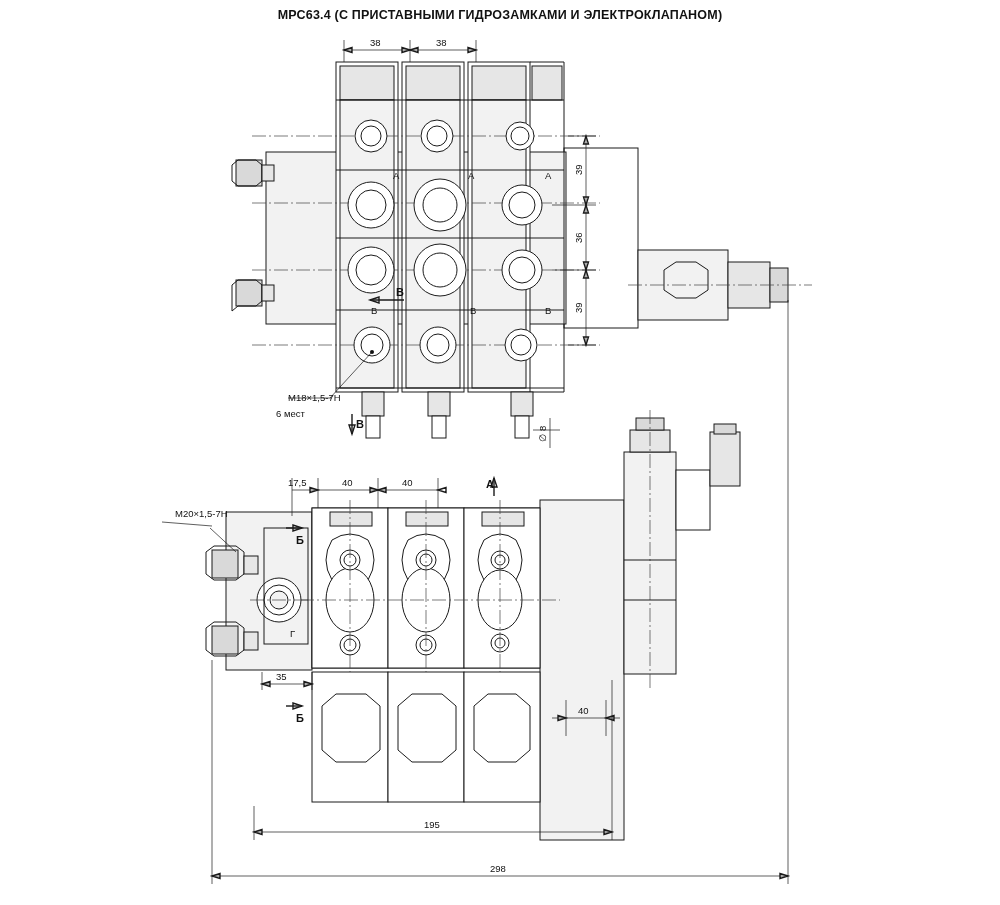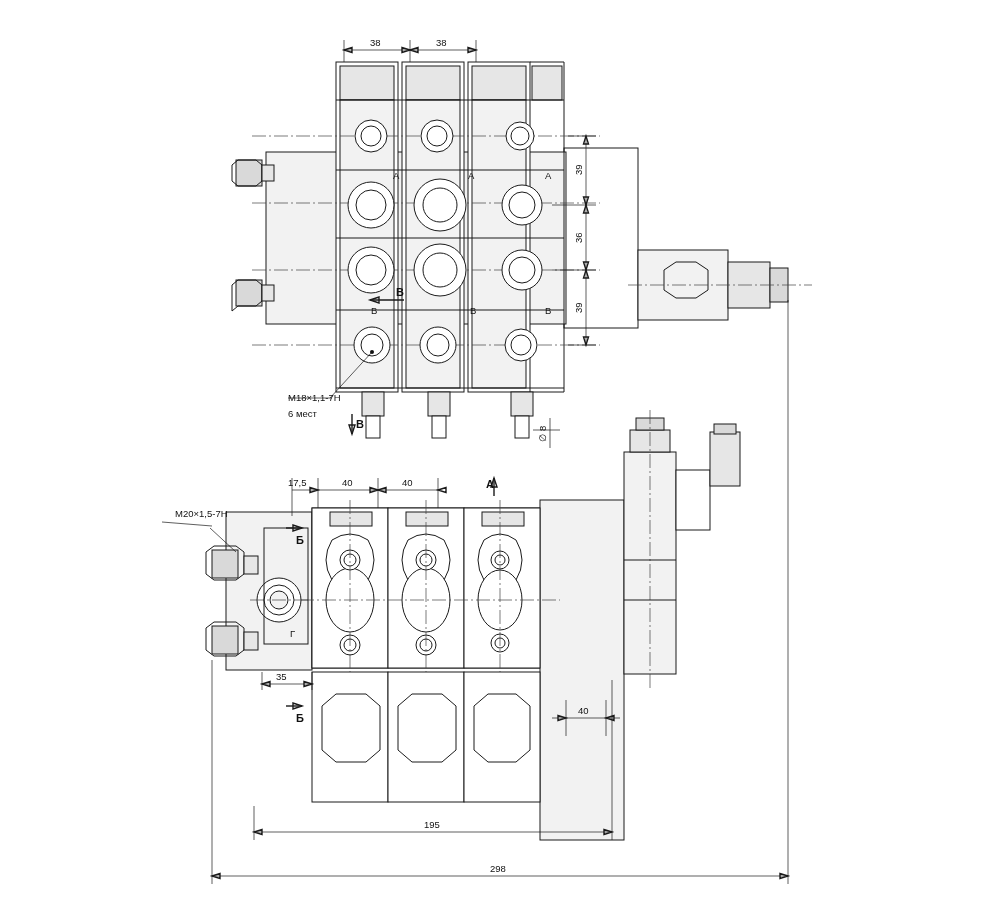--- a/index.html
+++ b/index.html
@@ -20,20 +20,21 @@
   text{font-family:"Liberation Sans", sans-serif;fill:#111;}
   .t9{font-size:9.5px;}
   .tb{font-weight:bold;}
   .lbl{position:absolute;font-size:9.5px;white-space:nowrap;}
 </style>
 </head>
 <body>
 
 <div id="stage">
 
+  <div class="title">МРС63.4 (С ПРИСТАВНЫМИ ГИДРОЗАМКАМИ И ЭЛЕКТРОКЛАПАНОМ)</div>
 
   <svg class="drw" viewBox="0 0 1000 905">
 
     <g>
 
       <rect class="fillW" x="564" y="148" width="74" height="180"></rect>
       <rect class="fillL" x="266" y="152" width="300" height="172"></rect>
 
       <g>
         <rect class="fillW" x="336" y="62" width="62" height="330"></rect>
@@ -321,22 +322,22 @@
   <div class="lbl" style="left:468px;top:170px;">A</div>
   <div class="lbl" style="left:545px;top:170px;">A</div>
 
   <div class="lbl" style="left:371px;top:305px;">B</div>
   <div class="lbl" style="left:470px;top:305px;">B</div>
   <div class="lbl" style="left:545px;top:305px;">B</div>
 
   <div class="lbl tb" style="left:396px;top:286px;font-size:11px;">В</div>
   <div class="lbl tb" style="left:356px;top:418px;font-size:11px;">В</div>
 
-  <div class="lbl" style="left:288px;top:392px;">M18×1,1-7H</div>
-  <div class="lbl" style="left:288px;top:408px;">6 мест</div>
+  <div class="lbl" style="left:288px;top:392px;">M18×1,5-7H</div>
+  <div class="lbl" style="left:276px;top:408px;">6 мест</div>
 
   <div class="lbl" style="left:175px;top:508px;">M20×1,5-7H</div>
 
   <div class="lbl tb" style="left:486px;top:478px;font-size:11px;">A</div>
   <div class="lbl tb" style="left:296px;top:534px;font-size:11px;">Б</div>
   <div class="lbl tb" style="left:296px;top:712px;font-size:11px;">Б</div>
   <div class="lbl" style="left:290px;top:628px;">Г</div>
 
 </div>
 

